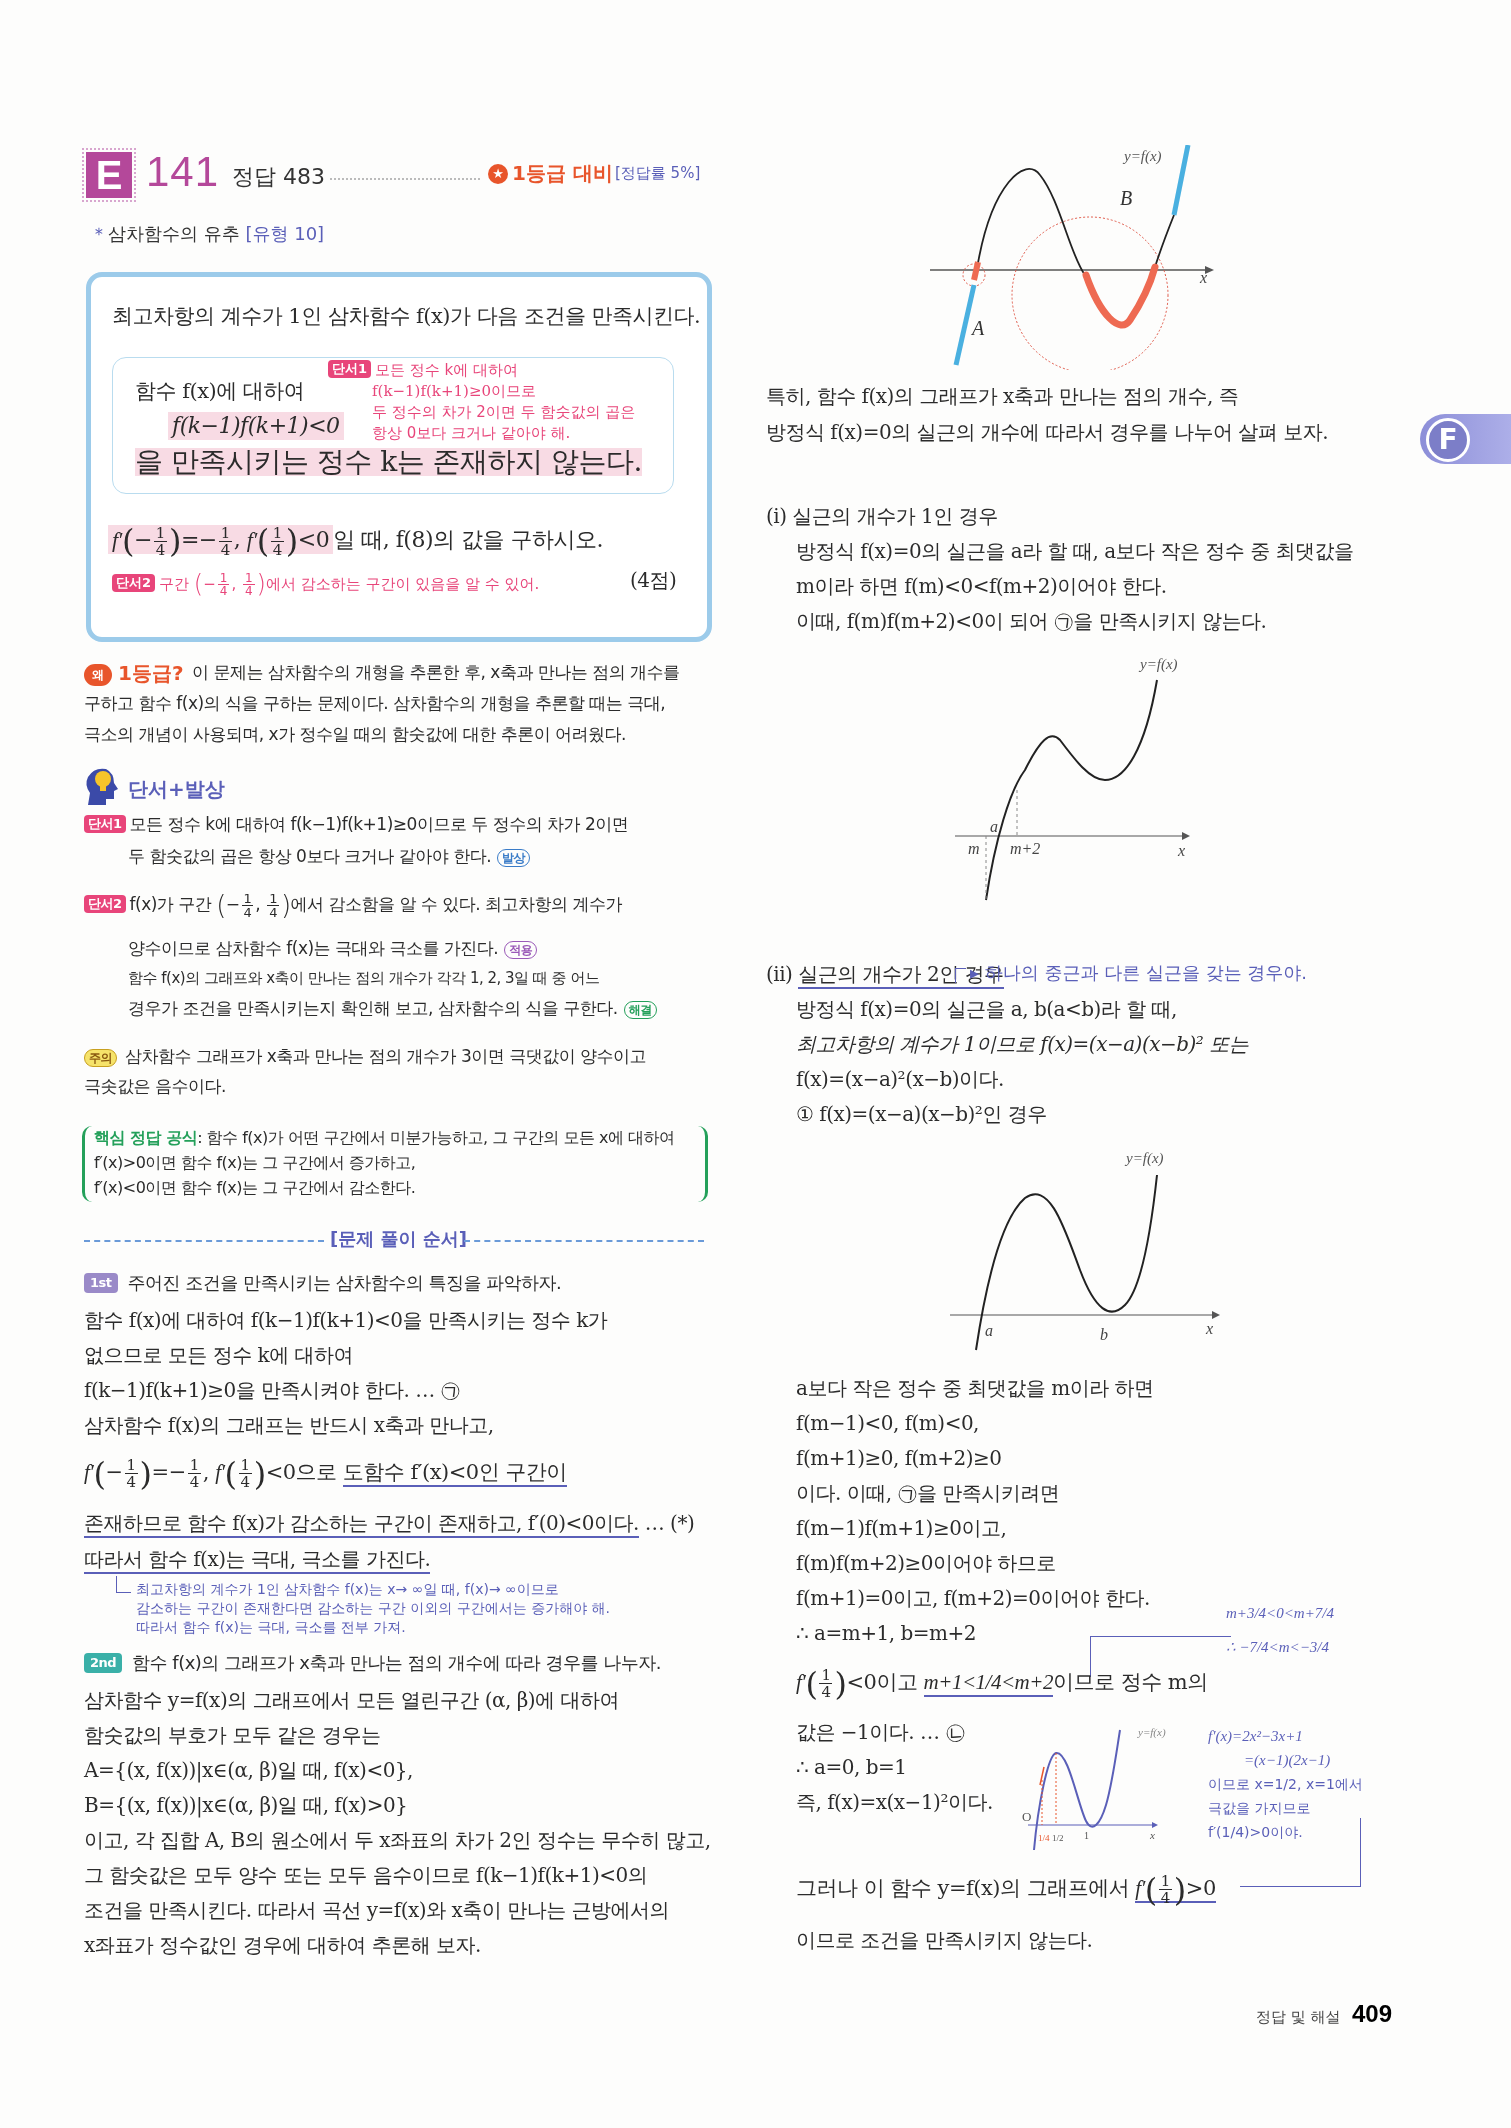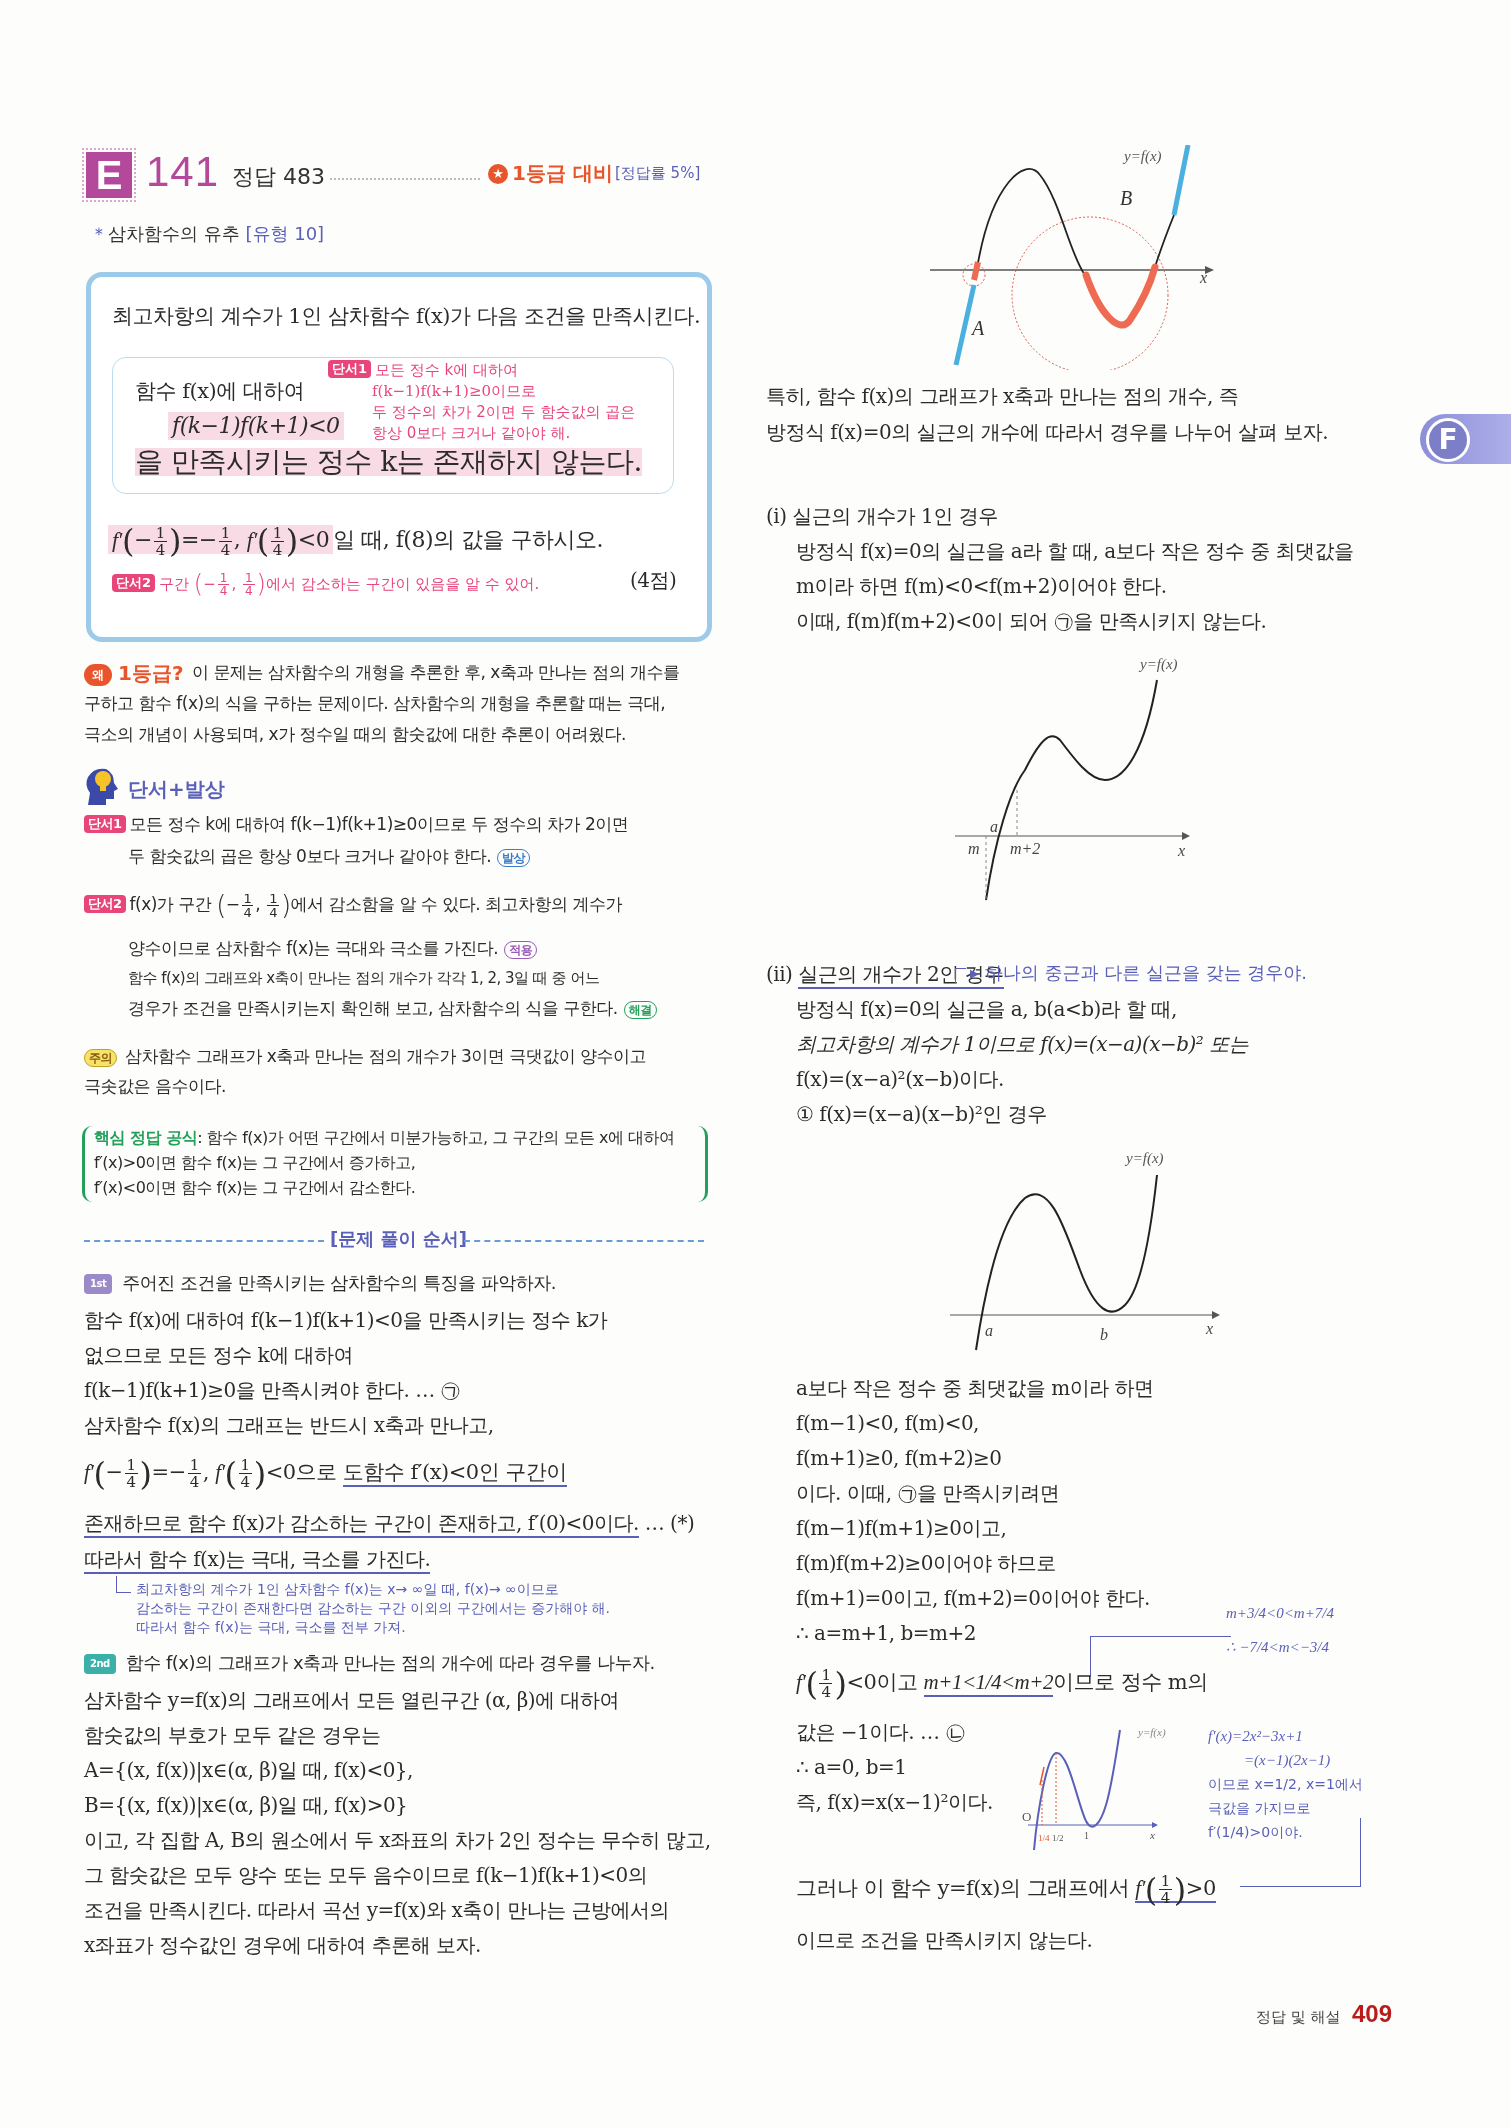--- a/index.html
+++ b/index.html
@@ -13,21 +13,21 @@
   .line { position: absolute; font-size: 20px; line-height: 28px; white-space: nowrap; letter-spacing: -0.5px; }
   .small { font-size: 15px; line-height: 21px; }
   .pink { color: #e8457a; }
   .blue { color: #5a5fb8; }
   .green { color: #24a05a; }
   .tag {
     display: inline-block; background: #e8457a; color: #fff; font-size: 13px; font-weight: bold;
     border-radius: 4px; padding: 0 4px; line-height: 18px; margin-right: 4px; vertical-align: 2px;
   }
   .step-tag {
-    display: inline-block; color: #fff; font-size: 10px; font-weight: bold; border-radius: 4px;
+    display: inline-block; color: #fff; font-size: 13px; font-weight: bold; border-radius: 4px;
     padding: 0 6px; line-height: 20px; margin-right: 10px; vertical-align: 2px;
   }
   .circle-tag {
     display: inline-block; border: 1.5px solid; border-radius: 12px; font-size: 12px; padding: 0 4px;
     line-height: 16px; margin-left: 6px; font-weight: bold;
   }
   .ul { border-bottom: 2px solid #5a5fb8; padding-bottom: 1px; }
   .hl { background: #f8dbe4; }
   .frac { display: inline-block; vertical-align: middle; text-align: center; font-size: 15px; line-height: 16px; margin: 0 2px; }
   .frac span { display: block; }
@@ -260,13 +260,13 @@
   <div style="font-family:'DejaVu Sans',sans-serif;font-size:14px;">f′(1/4)&gt;0이야.</div>
 </div>
 <div class="abs" style="left:1240px;top:1818px;width:120px;height:68px;border-right:1.5px solid #5a5fb8;border-bottom:1.5px solid #5a5fb8;"></div>
 
 <div class="line serif" style="left:796px;top:1868px;font-size:21px;line-height:40px;">
   <span>그러나 이 함수 y=f(x)의 그래프에서</span> <span class="ul"><span class="it">f′</span><span class="paren">(</span><span class="frac"><span class="num">1</span><span>4</span></span><span class="paren">)</span><span>&gt;0</span></span>
 </div>
 <div class="line serif" style="left:796px;top:1926px;">이므로 조건을 만족시키지 않는다.</div>
 
 <div class="abs" style="left:1256px;top:2008px;font-size:15px;color:#444;">정답 및 해설</div>
-<div class="abs" style="left:1352px;top:2000px;font-size:24px;font-weight:bold;color:#b91c1c;font-family:'Liberation Sans',sans-serif;">409</div>
+<div class="abs" style="left:1352px;top:2000px;font-size:24px;font-weight:bold;color:#000000;font-family:'Liberation Sans',sans-serif;">409</div>
 
 </body></html>

